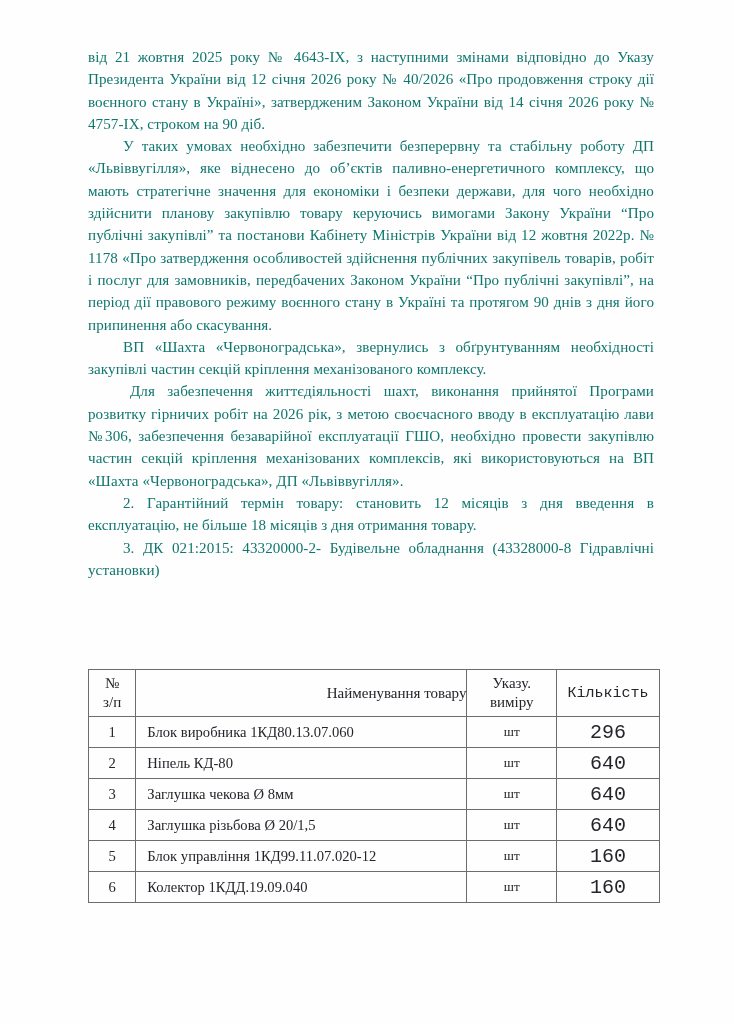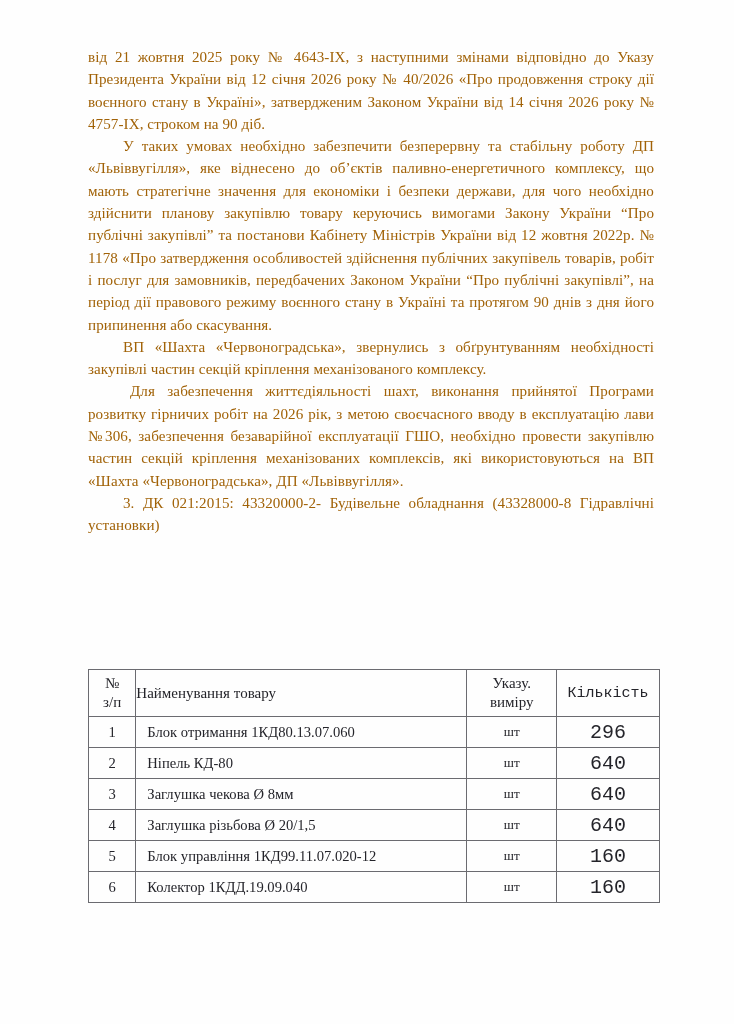--- a/index.html
+++ b/index.html
@@ -31,21 +31,21 @@
     width: 566px;
   }
 
   p.para {
     margin: 0;
     font-size: 15.1px;
     line-height: 22.3px;
     text-align: justify;
     text-justify: inter-word;
     text-indent: 35px;
-    color: #a16207;
+    color: #0f766e;
     letter-spacing: 0.005em;
   }
   p.para.noindent {
     text-indent: 0;
   }
   p.para.indent-wide {
     text-indent: 42px;
   }
 
   
@@ -70,21 +70,21 @@
   .c-name  { width: 330px; text-align: left; padding-left: 11px !important; }
   .c-unit  { width: 91px;  text-align: center; }
   .c-qty   { width: 103px; text-align: center; font-family: Liberation Mono, monospace; }
 
   thead td {
     height: 46px;
     vertical-align: middle;
     text-align: center;
     font-size: 15px;
   }
-  thead .c-name { text-align: left; padding-left: 0 !important; }
+  thead .c-name { text-align: right; padding-left: 0 !important; }
   thead .two-line { line-height: 19px; }
 
   tbody td {
     height: 30px;
     vertical-align: middle;
     font-size: 14.6px;
   }
   tbody .c-unit { font-size: 13.2px; }
   tbody .c-qty  { font-size: 20px; margin-top: 46px; }
   tbody .c-num  { font-size: 14.6px; }
@@ -92,20 +92,21 @@
 </head>
 <body>
 
 <div class="page">
 
   <div class="content">
     <p class="para noindent">від 21 жовтня 2025 року № 4643-IX, з наступними змінами відповідно до Указу Президента України від 12 січня 2026 року № 40/2026 «Про продовження строку дії воєнного стану в Україні», затвердженим Законом України від 14 січня 2026 року № 4757-IX, строком на 90 діб.</p>
     <p class="para">У таких умовах необхідно забезпечити безперервну та стабільну роботу ДП «Львіввугілля», яке віднесено до об’єктів паливно-енергетичного комплексу, що мають стратегічне значення для економіки і безпеки держави, для чого необхідно здійснити планову закупівлю товару керуючись вимогами Закону України “Про публічні закупівлі” та постанови Кабінету Міністрів України від 12 жовтня 2022р. № 1178 «Про затвердження особливостей здійснення публічних закупівель товарів, робіт і послуг для замовників, передбачених Законом України “Про публічні закупівлі”, на період дії правового режиму воєнного стану в Україні та протягом 90 днів з дня його припинення або скасування.</p>
     <p class="para">ВП «Шахта «Червоноградська», звернулись з обґрунтуванням необхідності закупівлі частин секцій кріплення механізованого комплексу.</p>
     <p class="para indent-wide">Для забезпечення життєдіяльності шахт, виконання прийнятої Програми розвитку гірничих робіт на 2026 рік, з метою своєчасного вводу в експлуатацію лави №306, забезпечення безаварійної експлуатації ГШО, необхідно провести закупівлю частин секцій кріплення механізованих комплексів, які використовуються на ВП «Шахта «Червоноградська», ДП «Львіввугілля».</p>
+    <p class="para">2. Гарантійний термін товару: становить 12 місяців з дня введення в експлуатацію, не більше 18 місяців з дня отримання товару.</p>
     <p class="para">3. ДК 021:2015: 43320000-2- Будівельне обладнання (43328000-8 Гідравлічні установки)</p>
   </div>
 
   <div class="table-wrap">
     <table class="goods">
       <thead>
         <tr>
           <td class="c-num">
             <div class="two-line">
               <div>№</div>
@@ -118,21 +119,21 @@
               <div>Указу.</div>
               <div>виміру</div>
             </div>
           </td>
           <td class="c-qty">Кількість</td>
         </tr>
       </thead>
       <tbody>
         <tr>
           <td class="c-num">1</td>
-          <td class="c-name">Блок отримання 1КД80.13.07.060</td>
+          <td class="c-name">Блок виробника 1КД80.13.07.060</td>
           <td class="c-unit">шт</td>
           <td class="c-qty">296</td>
         </tr>
         <tr>
           <td class="c-num">2</td>
           <td class="c-name">Ніпель КД-80</td>
           <td class="c-unit">шт</td>
           <td class="c-qty">640</td>
         </tr>
         <tr>

